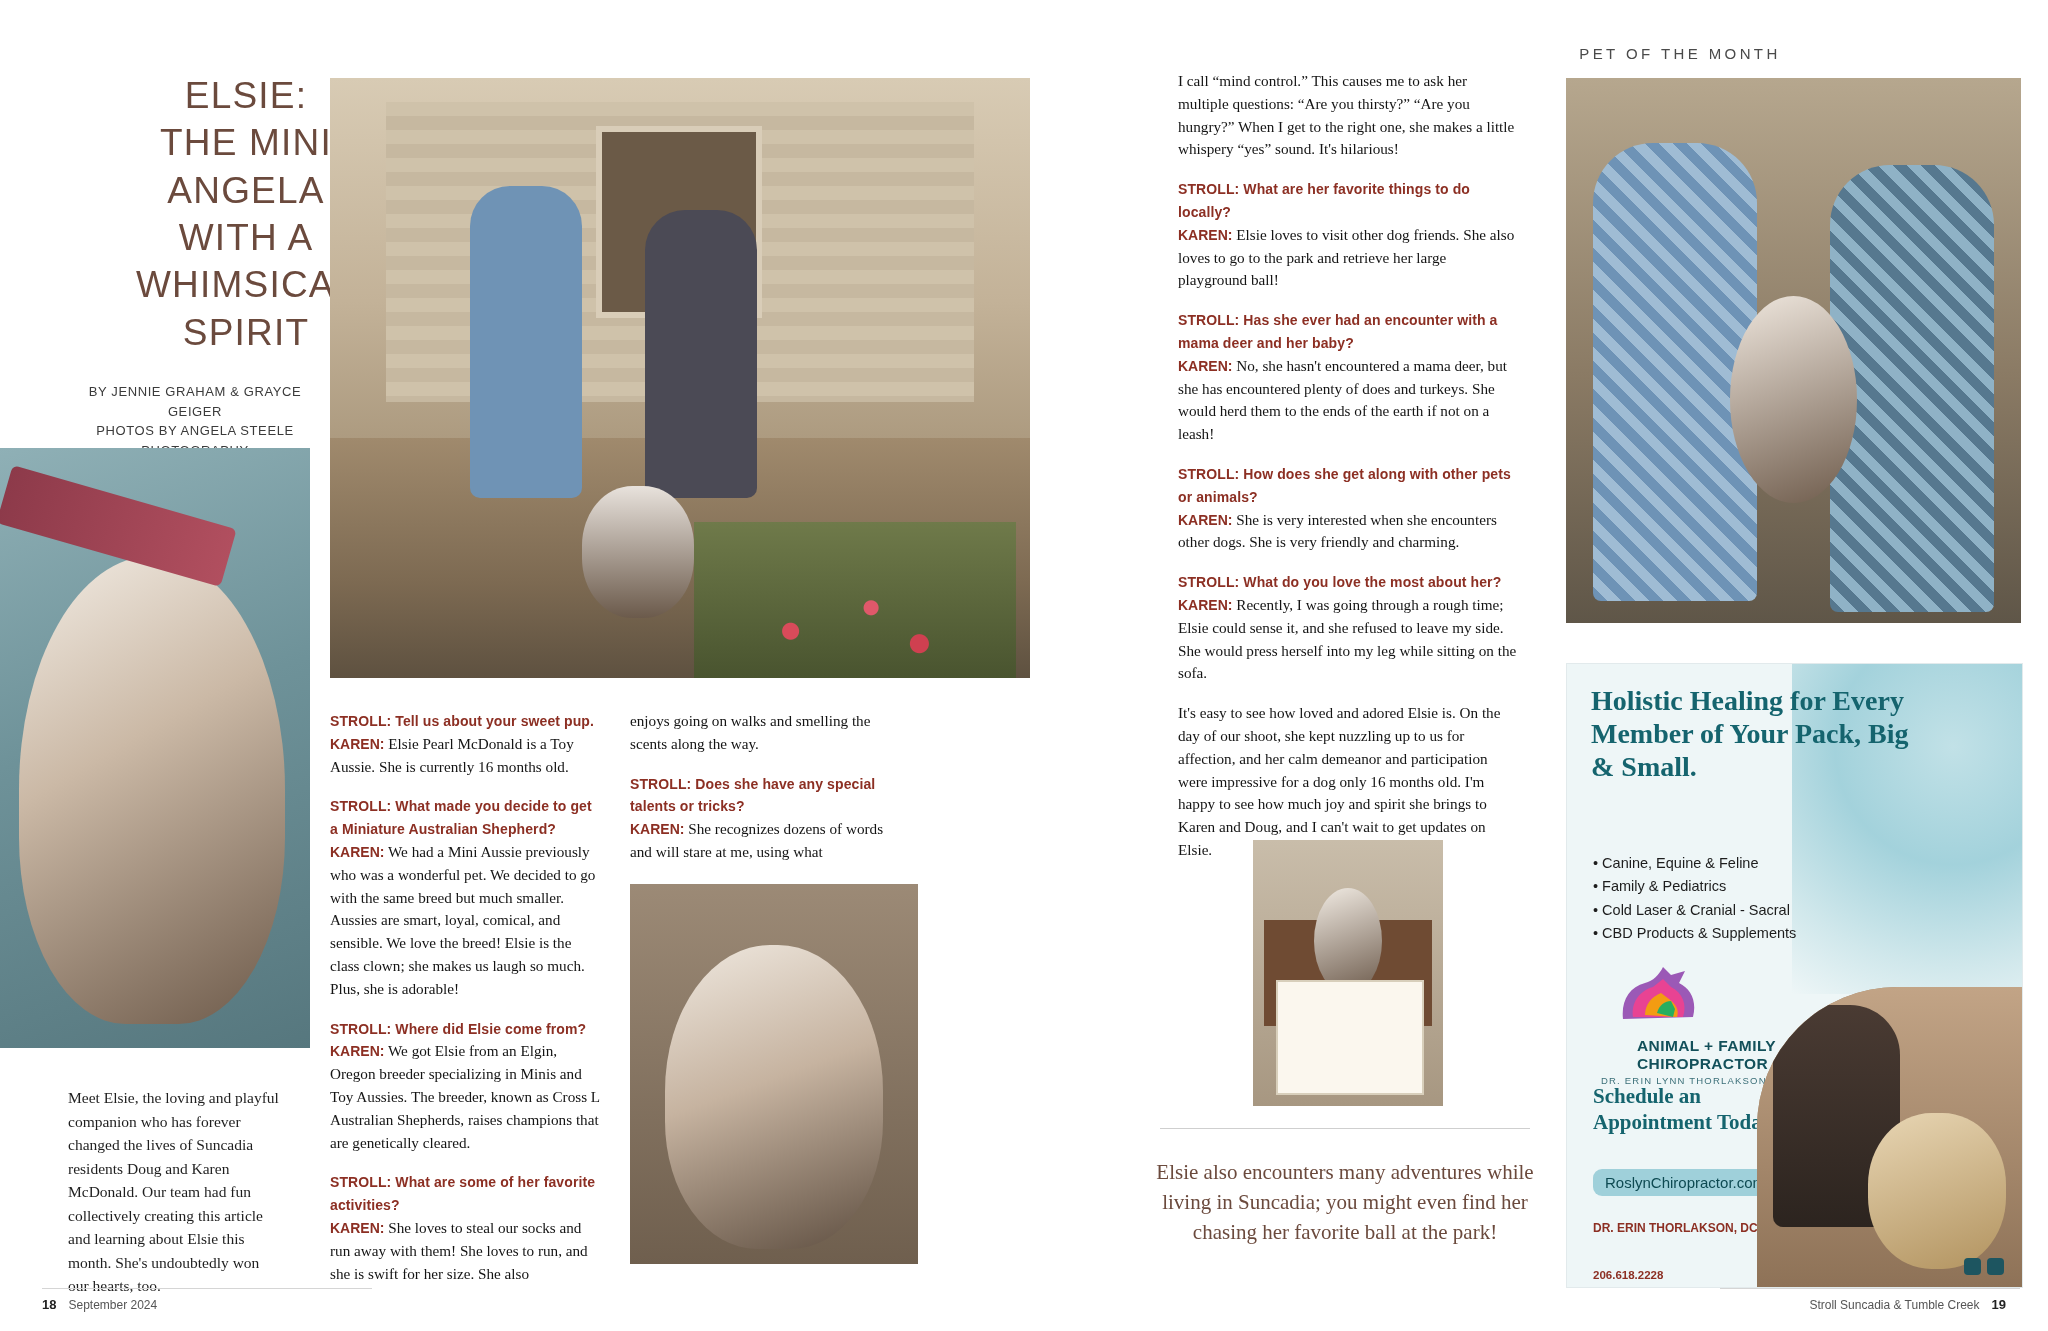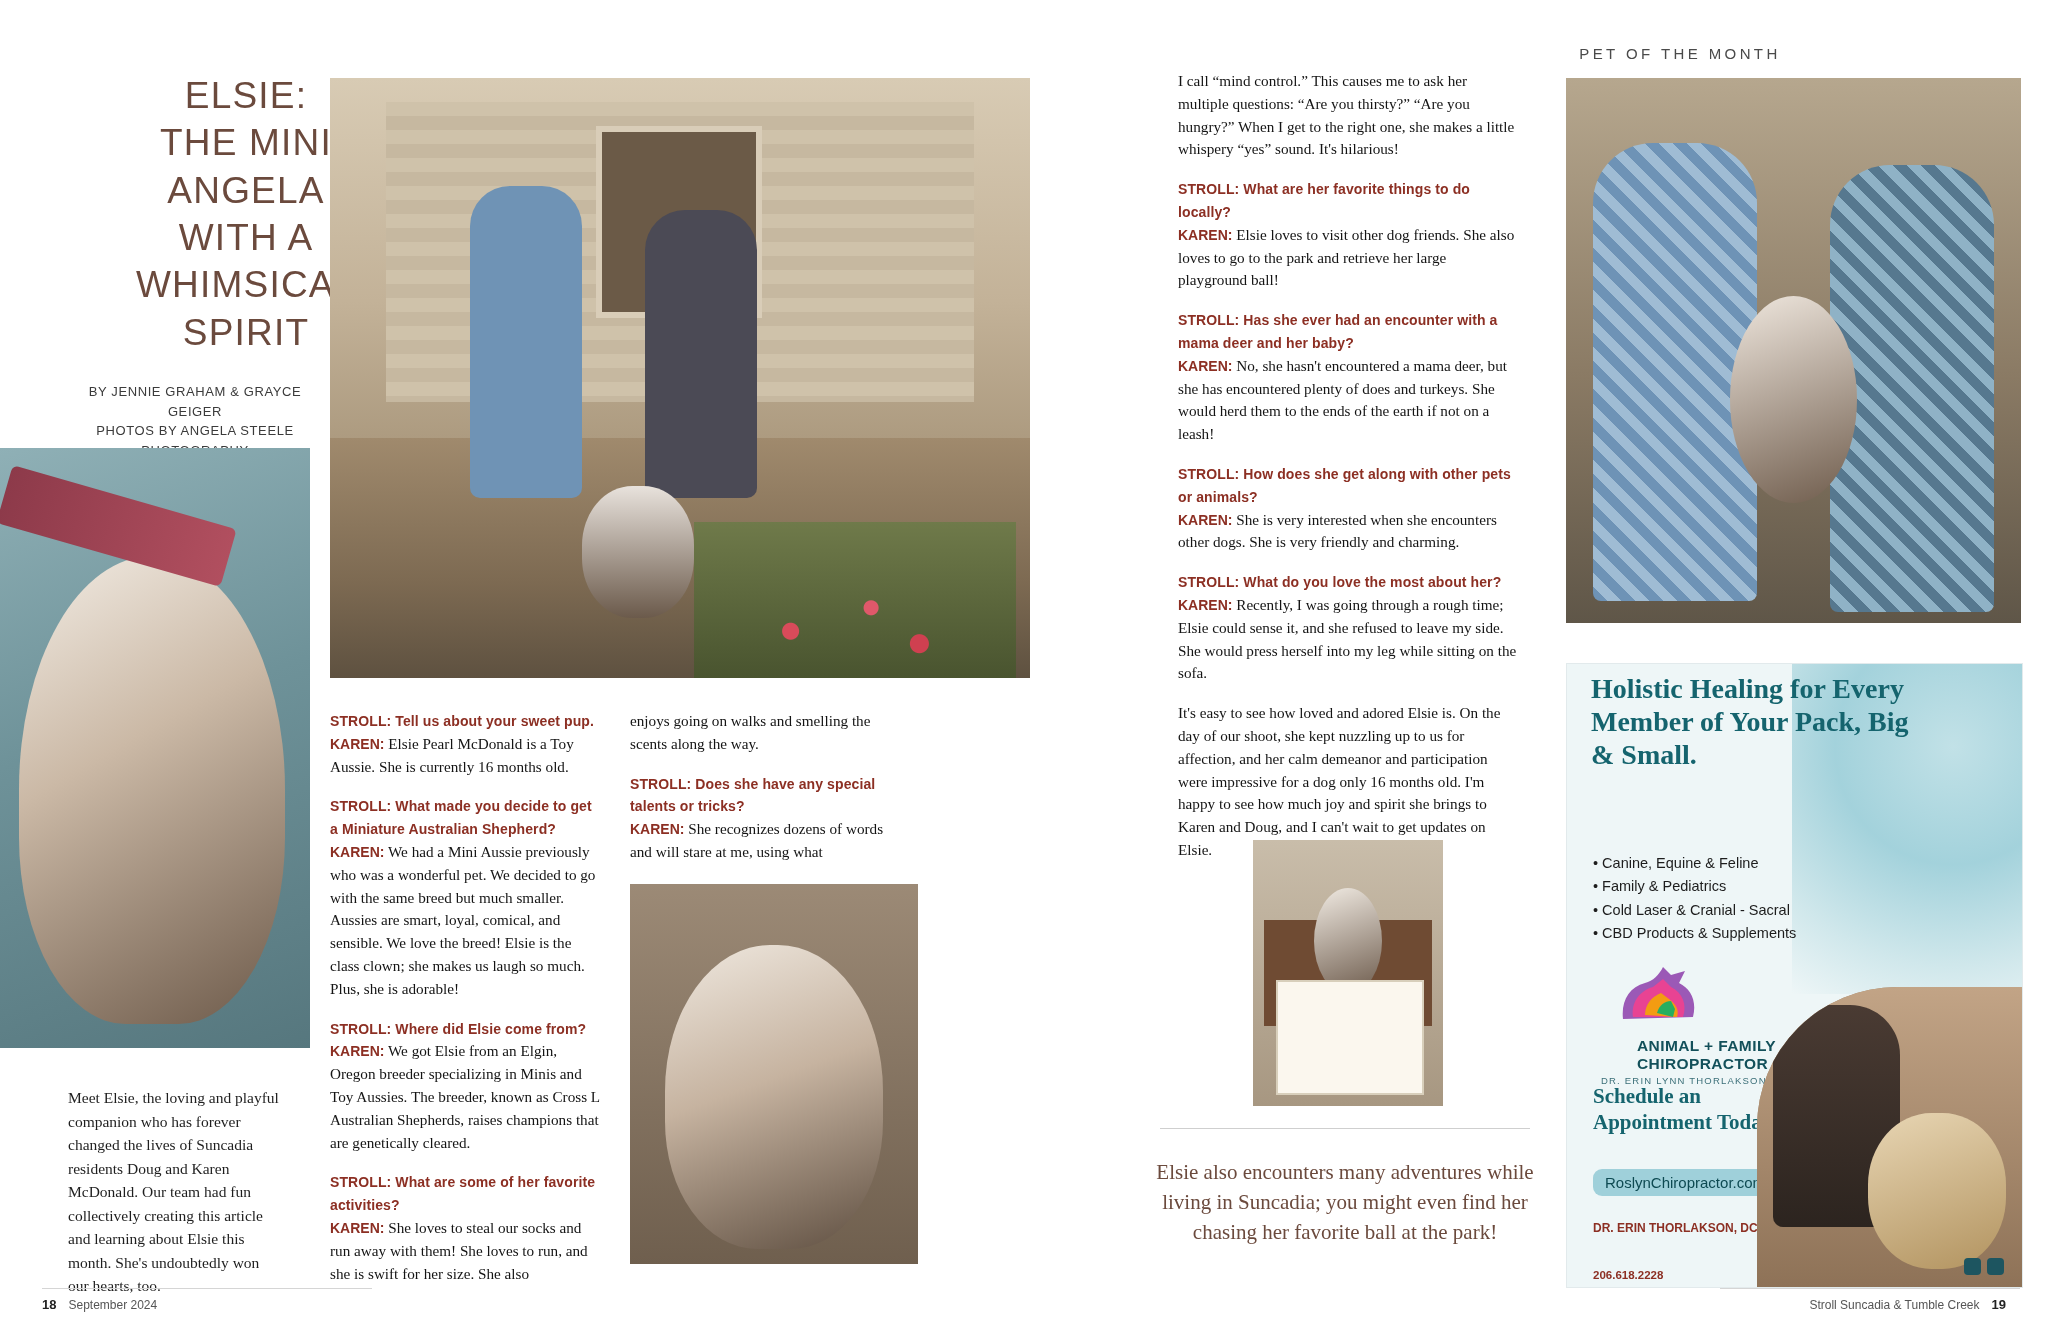--- a/index.html
+++ b/index.html
@@ -79,21 +79,21 @@
   .ad{
     position:absolute;left:1566px;top:663px;width:455px;height:623px;
     background:#eef6f7;overflow:hidden;border:1px solid #e2eaec;
   }
   .ad-bg-water{
     position:absolute;right:0;top:0;width:230px;height:330px;
     background:radial-gradient(circle at 70% 25%, #bfe0e6 0%, #9fd0da 40%, #cfe7eb 75%, #eef6f7 100%);
     opacity:.95;
   }
   .ad-head{
-    position:absolute;left:24px;top:8px;width:330px;
+    position:absolute;left:24px;top:20px;width:330px;
     font-family:"Liberation Serif", serif;font-weight:bold;color:#15646e;
     font-size:28px;line-height:1.18;
   }
   .ad-list{
     position:absolute;left:26px;top:188px;width:300px;
     font-family:"Liberation Sans", sans-serif;font-size:14.5px;line-height:1.62;color:#1d1d1d;
   }
   .ad-logo{
     position:absolute;left:26px;top:295px;width:240px;
   }

